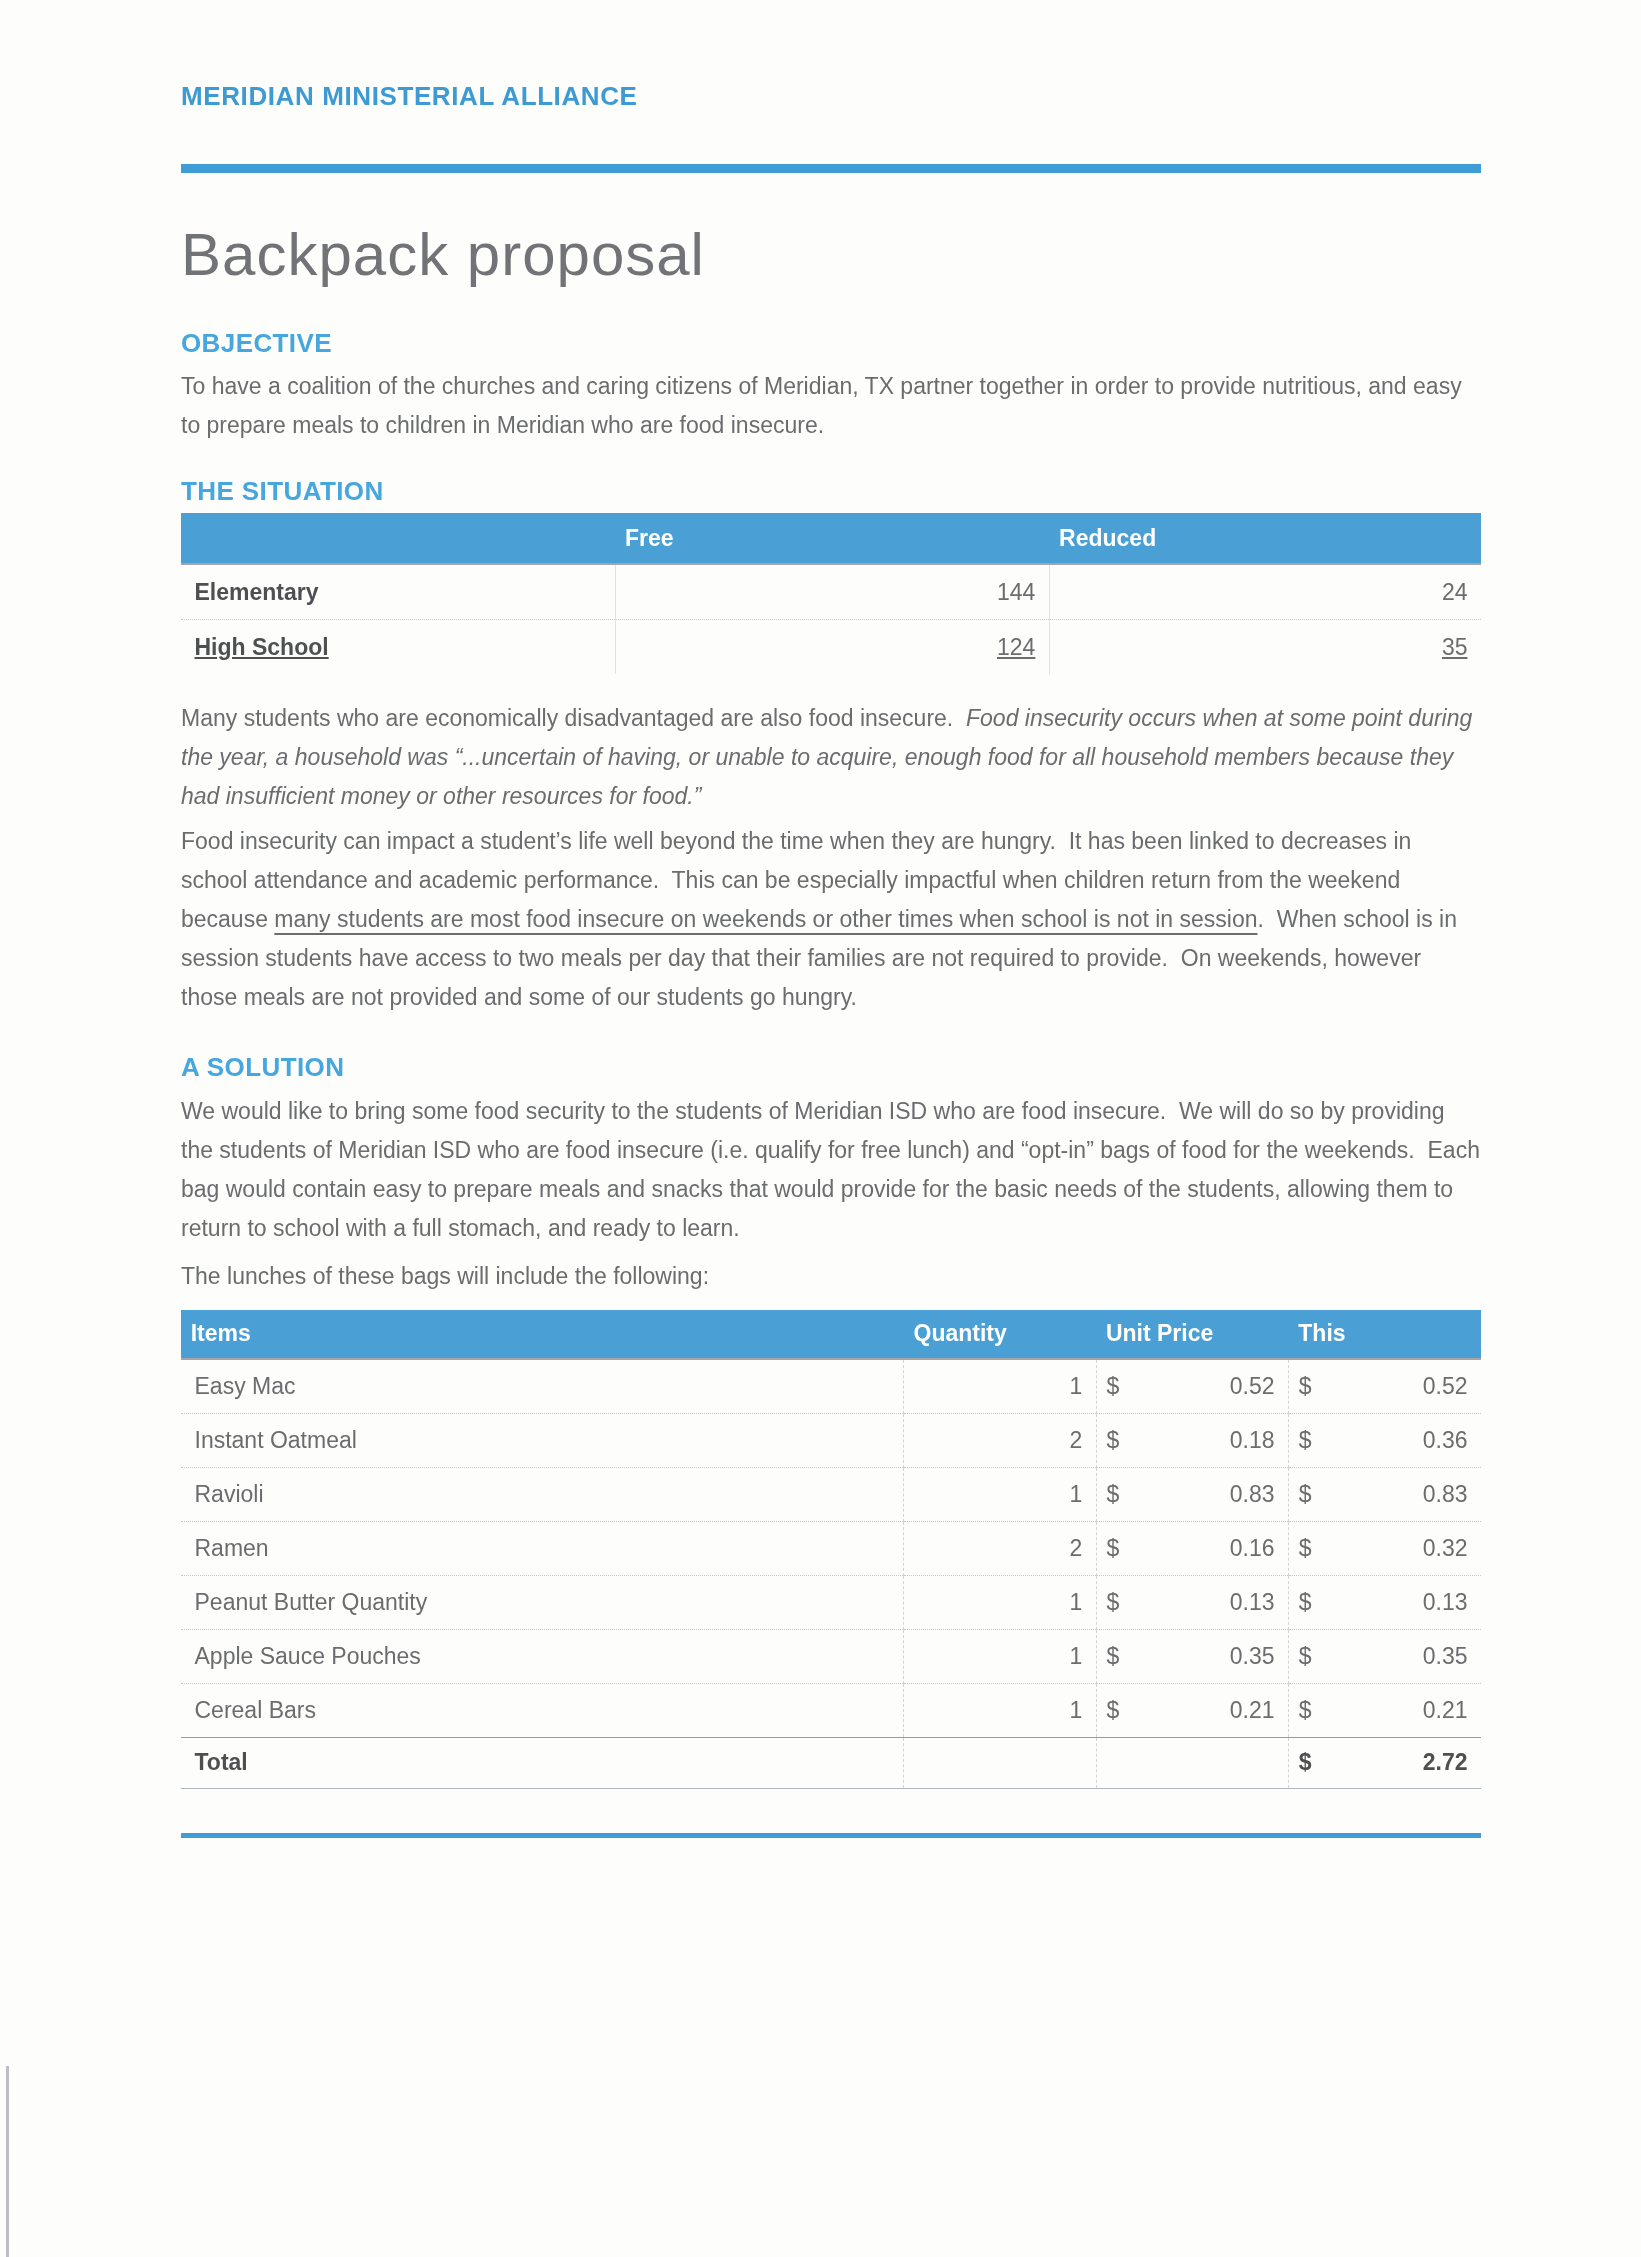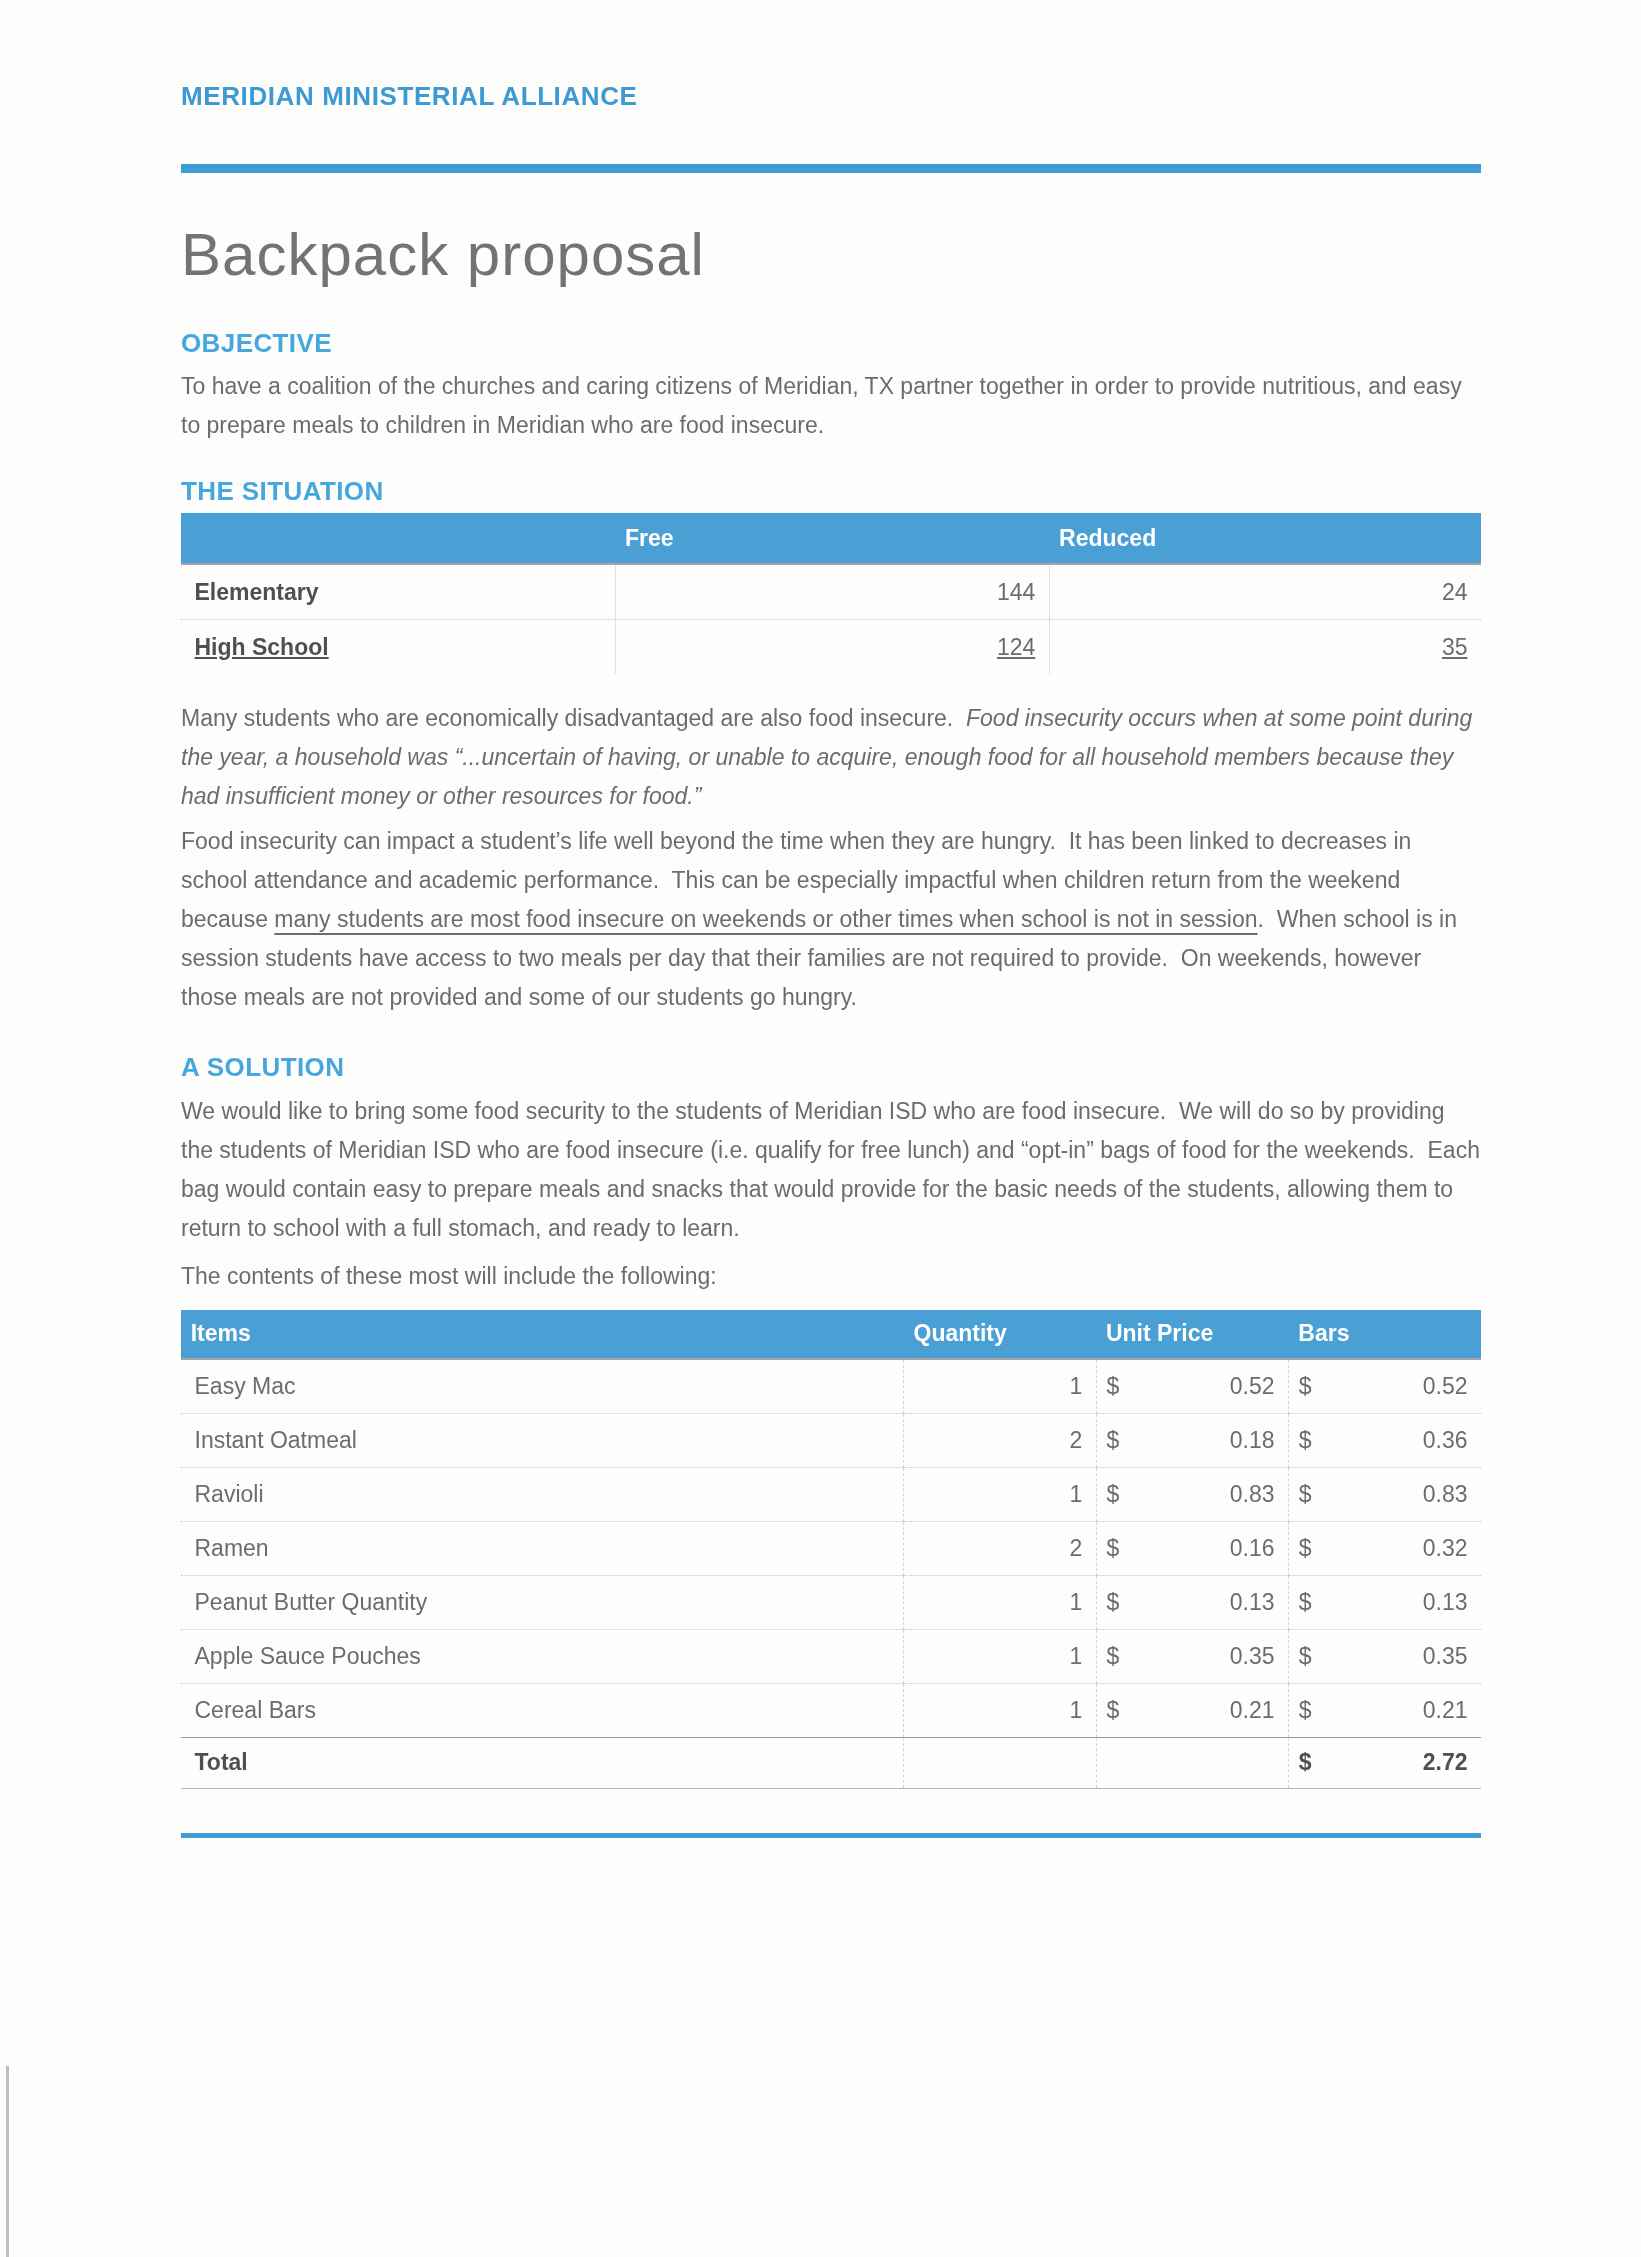--- a/index.html
+++ b/index.html
@@ -150,35 +150,35 @@
       </tbody>
     </table>
 
     <p class="body-text" style="margin-top:25px;"><span>Many students who are economically disadvantaged are also food insecure.  </span><span class="italic">Food insecurity occurs when at some point during the year, a household was “...uncertain of having, or unable to acquire, enough food for all household members because they had insufficient money or other resources for food.”</span></p>
 
     <p class="body-text" style="margin-top:5.8px;"><span>Food insecurity can impact a student’s life well beyond the time when they are hungry.  It has been linked to decreases in school attendance and academic performance.  This can be especially impactful when children return from the weekend because </span><span class="underline">many students are most food insecure on weekends or other times when school is not in session</span><span>.  When school is in session students have access to two meals per day that their families are not required to provide.  On weekends, however those meals are not provided and some of our students go hungry.</span></p>
 
     <h2 class="section-heading" style="margin-top:35px;">A SOLUTION</h2>
     <p class="body-text">We would like to bring some food security to the students of Meridian ISD who are food insecure.  We will do so by providing the students of Meridian ISD who are food insecure (i.e. qualify for free lunch) and “opt-in” bags of food for the weekends.  Each bag would contain easy to prepare meals and snacks that would provide for the basic needs of the students, allowing them to return to school with a full stomach, and ready to learn.</p>
 
-    <p class="body-text" style="margin-top:9.7px;">The contents of these most will include the following:</p>
+    <p class="body-text" style="margin-top:9.7px;">The lunches of these bags will include the following:</p>
 
     <table class="t2">
       <colgroup>
           <col style="width:55.6%">
           <col style="width:14.8%">
           <col style="width:14.8%">
           <col style="width:14.8%">
         </colgroup>
       <thead>
         <tr>
           <th>Items</th>
           <th>Quantity</th>
           <th>Unit Price</th>
-          <th>Bars</th>
+          <th>This</th>
         </tr>
       </thead>
       <tbody>
         <tr>
           <td class="item-cell">Easy Mac</td>
           <td class="num">1</td>
           <td>
               <div class="money">
                 <span>$</span>
                 <span>0.52</span>

